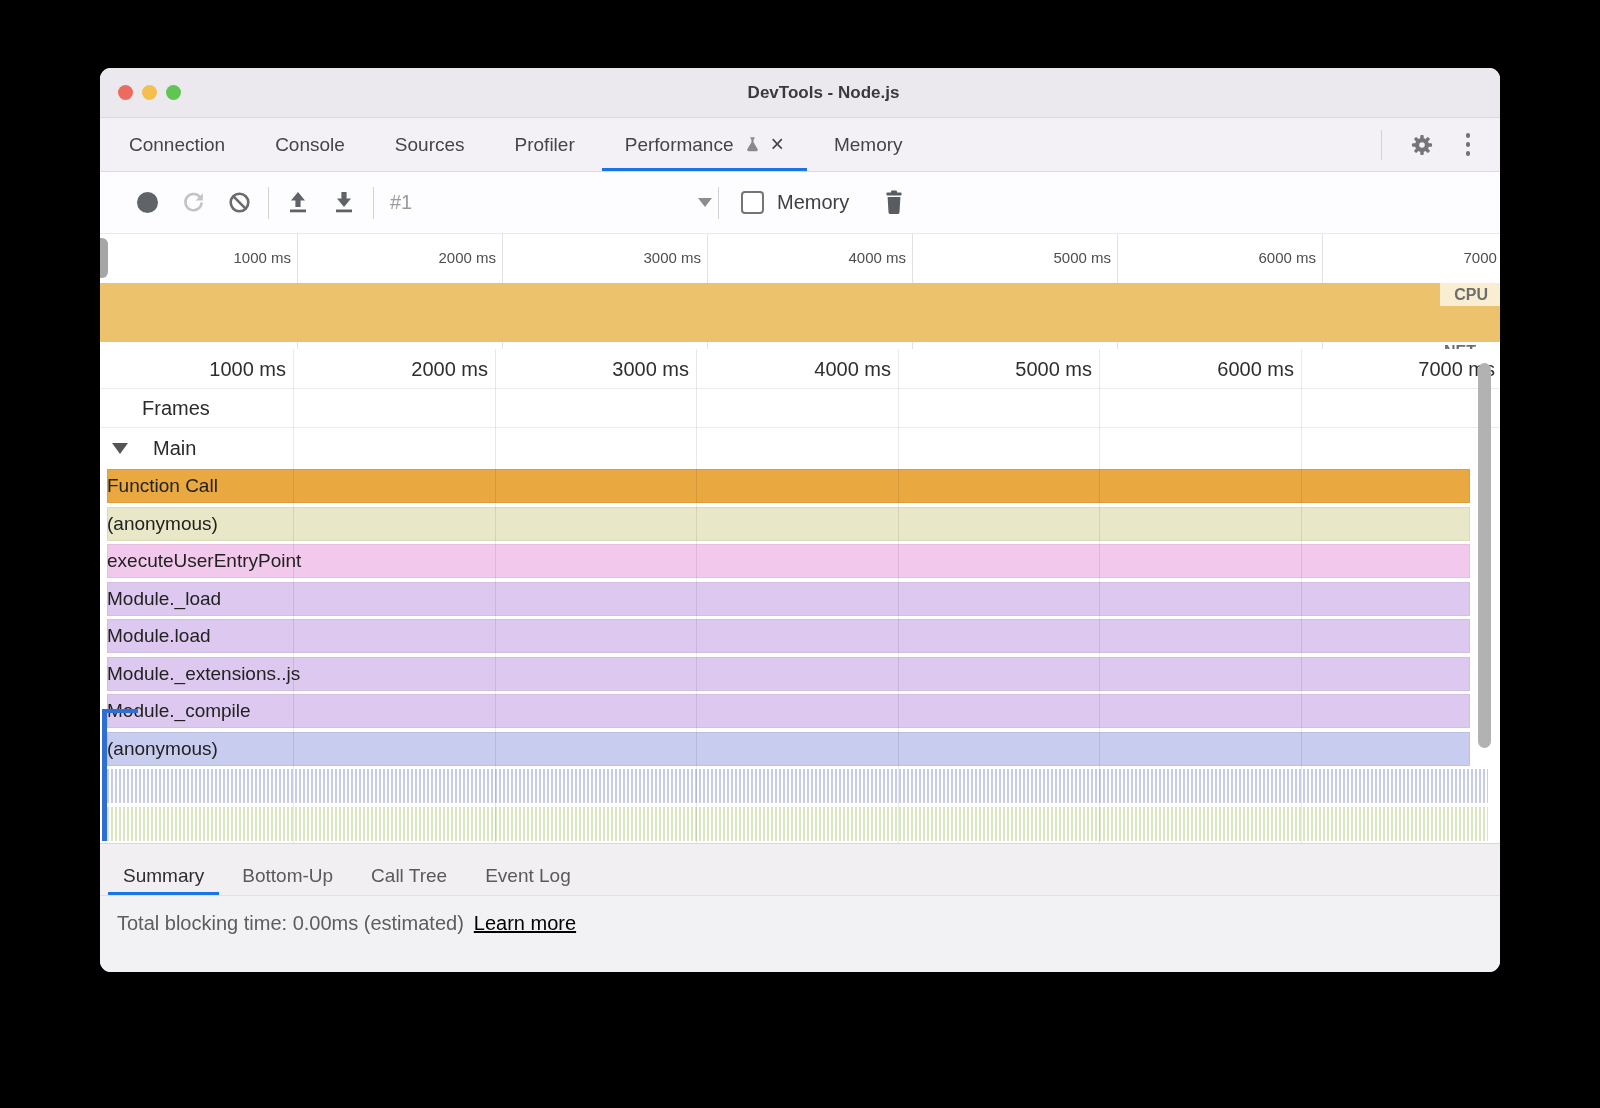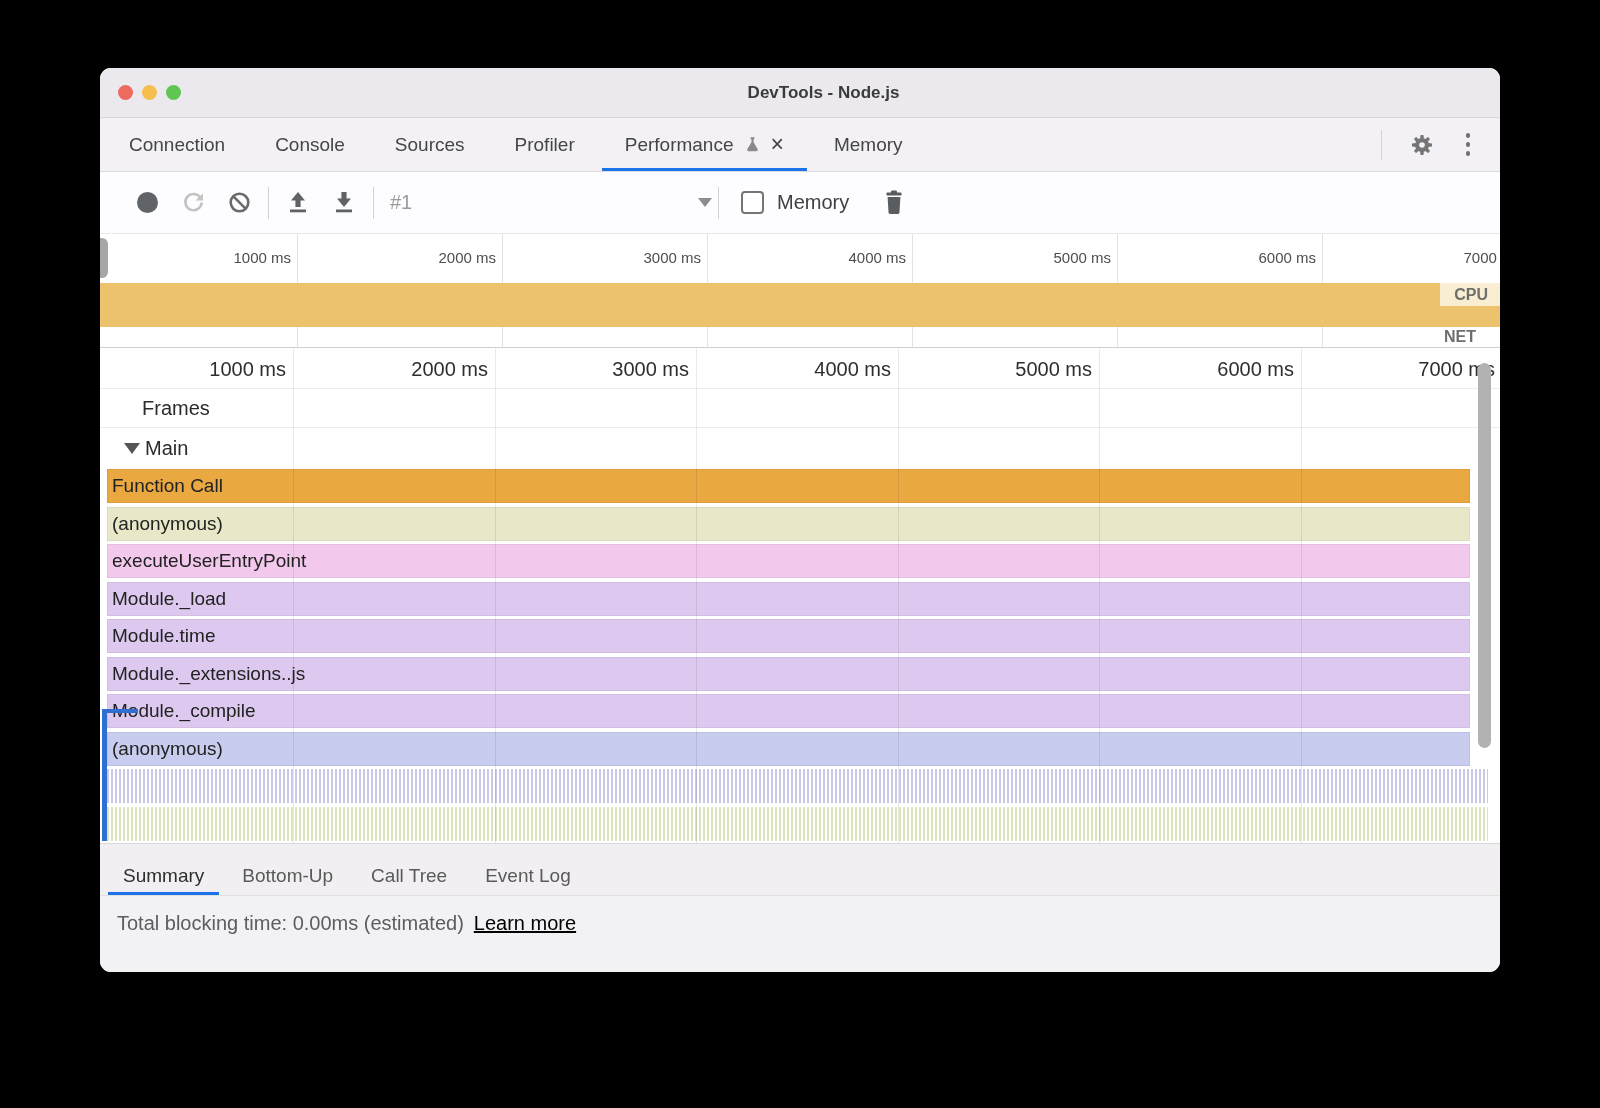--- a/index.html
+++ b/index.html
@@ -58,42 +58,42 @@
   .checkbox { width:23px; height:23px; border:2px solid #757575; border-radius:4px; background:#fff; }
   .mem-label { font-size:20px; color:#3f4043; }
   .trash-btn { margin-left:22px; }
 
   
   .overview { position:relative; height:115px; }
   .ov-ruler { position:relative; height:49px; background:#fff; overflow:hidden; }
   .grid { position:absolute; top:0; bottom:0; width:1px; background:#e2e2e2; }
   .ov-tick { position:absolute; top:0; height:100%; text-align:right; font-size:15px; color:#4e4e4e; padding-top:15px; }
   .ov-handle { position:absolute; left:-5px; top:4px; width:13px; height:40px; background:#a6a6a6; border-radius:6px; }
-  .cpu-band { position:relative; height:44px; background:var(--cpu-band,#ecc26d); }
+  .cpu-band { position:relative; height:59px; background:var(--cpu-band,#ecc26d); }
   .cpu-label {
     position:absolute; right:0; top:0; height:23px; padding:0 12px 0 14px;
     background:rgba(252,246,228,0.85); font-size:16px; font-weight:bold; color:#6e6e6e;
     display:flex; align-items:center;
   }
   .net-row { position:relative; height:21px; background:#fff; border-bottom:1px solid #cfcfd1; overflow:hidden; }
   .net-label { position:absolute; right:24px; top:0; height:100%; display:flex; align-items:center; font-size:16px; font-weight:bold; color:#6e6e6e; }
 
   
   .chart { position:relative; height:494px; background:#fff; overflow:hidden; }
   .chart .grid2 { position:absolute; top:0; height:494px; width:1px; background:rgba(40,40,40,0.10); pointer-events:none; }
   .chart-ruler { position:relative; height:40px; border-bottom:1px solid #ececec; }
   .ch-tick { position:absolute; top:0; height:100%; text-align:right; font-size:20px; color:#2e2e2e; padding-top:9px; }
   .frames-row { height:39px; border-bottom:1px solid #ececec; display:flex; align-items:center; padding-left:42px; font-size:20px; color:#2b2b2b; }
-  .main-row { position:relative; height:41px; display:flex; align-items:center; padding-left:24px; gap:5px; font-size:20px; color:#2b2b2b; }
+  .main-row { position:relative; height:41px; display:flex; align-items:center; padding-left:12px; gap:25px; font-size:20px; color:#2b2b2b; }
   .disclosure { width:0; height:0; border-left:8px solid transparent; border-right:8px solid transparent; border-top:11px solid #555; }
   .bracket-v { position:absolute; left:2px; top:360px; width:5px; height:132px; background:var(--selection-blue,#2e6fd1); z-index:5; }
   .bracket-h { position:absolute; left:2px; top:360px; width:36px; height:4px; background:var(--selection-blue,#2e6fd1); z-index:5; }
   .flame-row {
     position:absolute; left:7px; width:1363px; height:34px;
-    display:flex; align-items:center; padding-left:5px;
+    display:flex; align-items:center; 
     font-size:19px; color:#222; box-shadow:inset 0 0 0 1px rgba(0,0,0,0.05);
   }
   .striped-row { position:absolute; left:7px; width:1381px; height:34px; --stripe:#ccc;
     background:repeating-linear-gradient(90deg, var(--stripe) 0px, var(--stripe) 2px, #ffffff 2px, #ffffff 4px); }
   .scrollbar { position:absolute; left:1378px; top:14px; width:13px; height:385px; border-radius:7px; background:var(--scrollbar,#b2b2b2); z-index:8; }
 
   
   .bottom-tabs { height:53px; background:#f1eff2; border-top:1px solid #d8d8d8; border-bottom:1px solid #e0e0e0; display:flex; padding-left:4px; }
   .btab { position:relative; display:flex; align-items:center; padding:0 19px; font-size:19px; color:#5a5a5a; white-space:nowrap;margin-top:12px; }
   .btab.active { color:#2e2e2e; }
@@ -274,21 +274,21 @@
     <div class="flame-row" style="top: 157.5px; background: rgb(232, 232, 200);">
         <span>(anonymous)</span>
       </div>
     <div class="flame-row" style="top: 195px; background: rgb(242, 201, 236);">
         <span>executeUserEntryPoint</span>
       </div>
     <div class="flame-row" style="top: 232.5px; background: rgb(221, 201, 239);">
         <span>Module._load</span>
       </div>
     <div class="flame-row" style="top: 270px; background: rgb(221, 201, 239);">
-        <span>Module.time</span>
+        <span>Module.load</span>
       </div>
     <div class="flame-row" style="top: 307.5px; background: rgb(221, 201, 239);">
         <span>Module._extensions..js</span>
       </div>
     <div class="flame-row" style="top: 345px; background: rgb(221, 201, 239);">
         <span>Module._compile</span>
       </div>
     <div class="flame-row" style="top: 382.5px; background: rgb(200, 204, 238);">
         <span>(anonymous)</span>
       </div>

